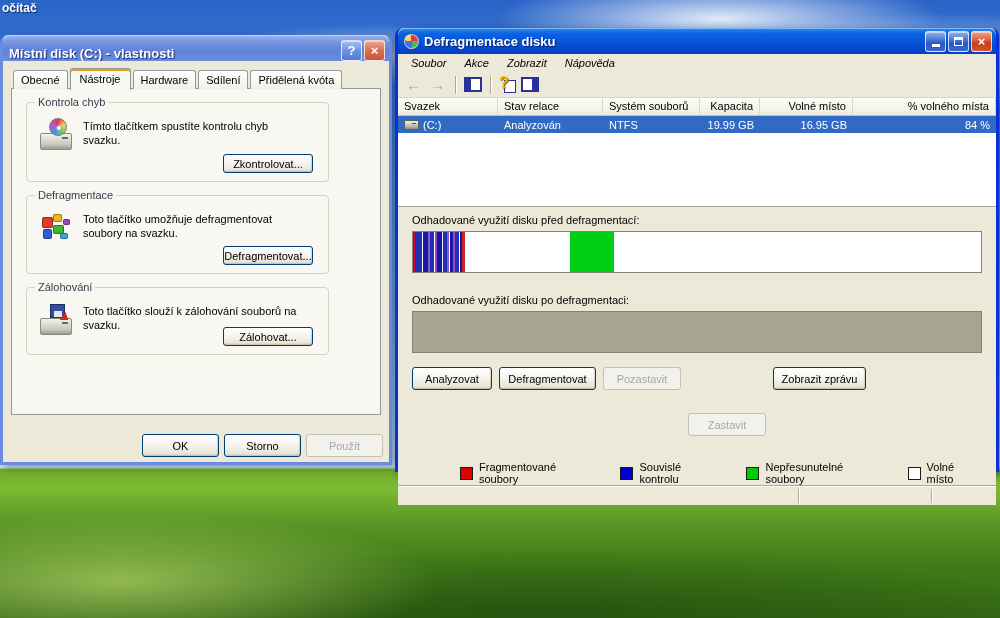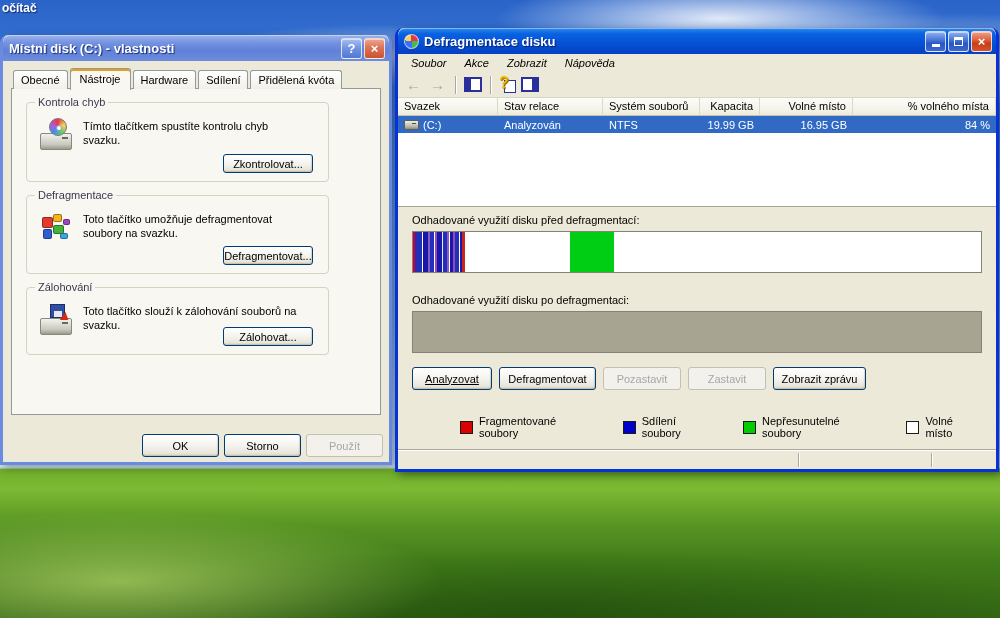--- a/index.html
+++ b/index.html
@@ -63,20 +63,21 @@
 
   
   .props-dialog {
     position:absolute; left:0px; top:35px; width:392px; height:430px;
     border:3px solid #6A8BDF; border-top:none; border-radius:8px 8px 0 0;
     background:#ECE9D8; box-shadow:3px 3px 8px rgba(0,0,0,.35);
   }
   .props-dialog .xp-titlebar {
     margin:-0px -0px 0 -0px;
     background:linear-gradient(180deg,#9DB5EC 0%,#7492E0 30%,#5F81D8 60%,#6D8CDD 100%);
+    align-items:flex-end;
   }
   .props-dialog .tb-btn { 
     background:linear-gradient(180deg,#A9C0F2 0%,#6F92E0 50%,#5378D0 100%);
   }
   .props-dialog .tb-btn.close {
     background:linear-gradient(180deg,#EFA893 0%,#DB7356 45%,#CB5330 100%);
   }
   .dialog-body { position:relative; height:402px; padding:6px 8px 0 8px; }
   .tab-strip { display:flex; align-items:flex-end; margin-left:2px; height:22px; position:relative; z-index:2; }
   .tab {
@@ -173,21 +174,21 @@
 
   .defrag-panel { flex:1; background:#ECE9D8; padding:7px 14px 0 14px; position:relative; }
   .usage-label { font-size:11px; margin-bottom:5px; }
   .usage-bar { position:relative; height:42px; border:1px solid #838378; background:#FFF; overflow:hidden; }
   .usage-bar.after { background:#A7A492; margin-bottom:0; }
   .green-block { position:absolute; top:0; bottom:0; }
   .usage-gap { height:21px; }
 
   .action-row { display:flex; gap:7px; margin-top:14px; }
   .action-row .xp-button { height:23px; padding:0 4px; }
-  .ab-0 { width:80px;text-decoration:underline; } .ab-1 { width:97px; } .ab-2 { width:78px; } .ab-3 { width:78px; } .ab-4 { width:93px; }
+  .ab-0 { width:80px; } .ab-1 { width:97px; } .ab-2 { width:78px; } .ab-3 { width:78px;margin-top:46px; } .ab-4 { width:93px; }
 
   .legend-row { display:flex; align-items:center; gap:26px; margin-top:25px;padding-left:48px; }
   .legend-item { display:flex; align-items:center; gap:6px; }
   .legend-swatch { width:13px; height:13px; border:1px solid #1A1A1A; flex:none; }
 
   .statusbar { flex:none; height:20px; background:#ECE9D8; position:relative;
     border-top:1px solid #ACA899; box-shadow:inset 0 1px 0 #FFFFFF; }
   .status-sep { position:absolute; top:3px; bottom:2px; width:1px; background:#ACA899; box-shadow:1px 0 0 #FFF; }
   .ss-1 { left:400px; } .ss-2 { left:533px; }
 </style>
@@ -361,21 +362,21 @@
         <button class="xp-button ab-4">Zobrazit zprávu</button>
       </div>
 
       <div class="legend-row">
         <span class="legend-item">
           <span class="legend-swatch" style="background: rgb(221, 0, 0);"></span>
           <span>Fragmentované soubory</span>
         </span>
         <span class="legend-item">
           <span class="legend-swatch" style="background: rgb(0, 0, 204);"></span>
-          <span>Sdílení soubory</span>
+          <span>Souvislé kontrolu</span>
         </span>
         <span class="legend-item">
           <span class="legend-swatch" style="background: rgb(0, 204, 0);"></span>
           <span>Nepřesunutelné soubory</span>
         </span>
         <span class="legend-item">
           <span class="legend-swatch" style="background: rgb(255, 255, 255);"></span>
           <span>Volné místo</span>
         </span>
       </div>

